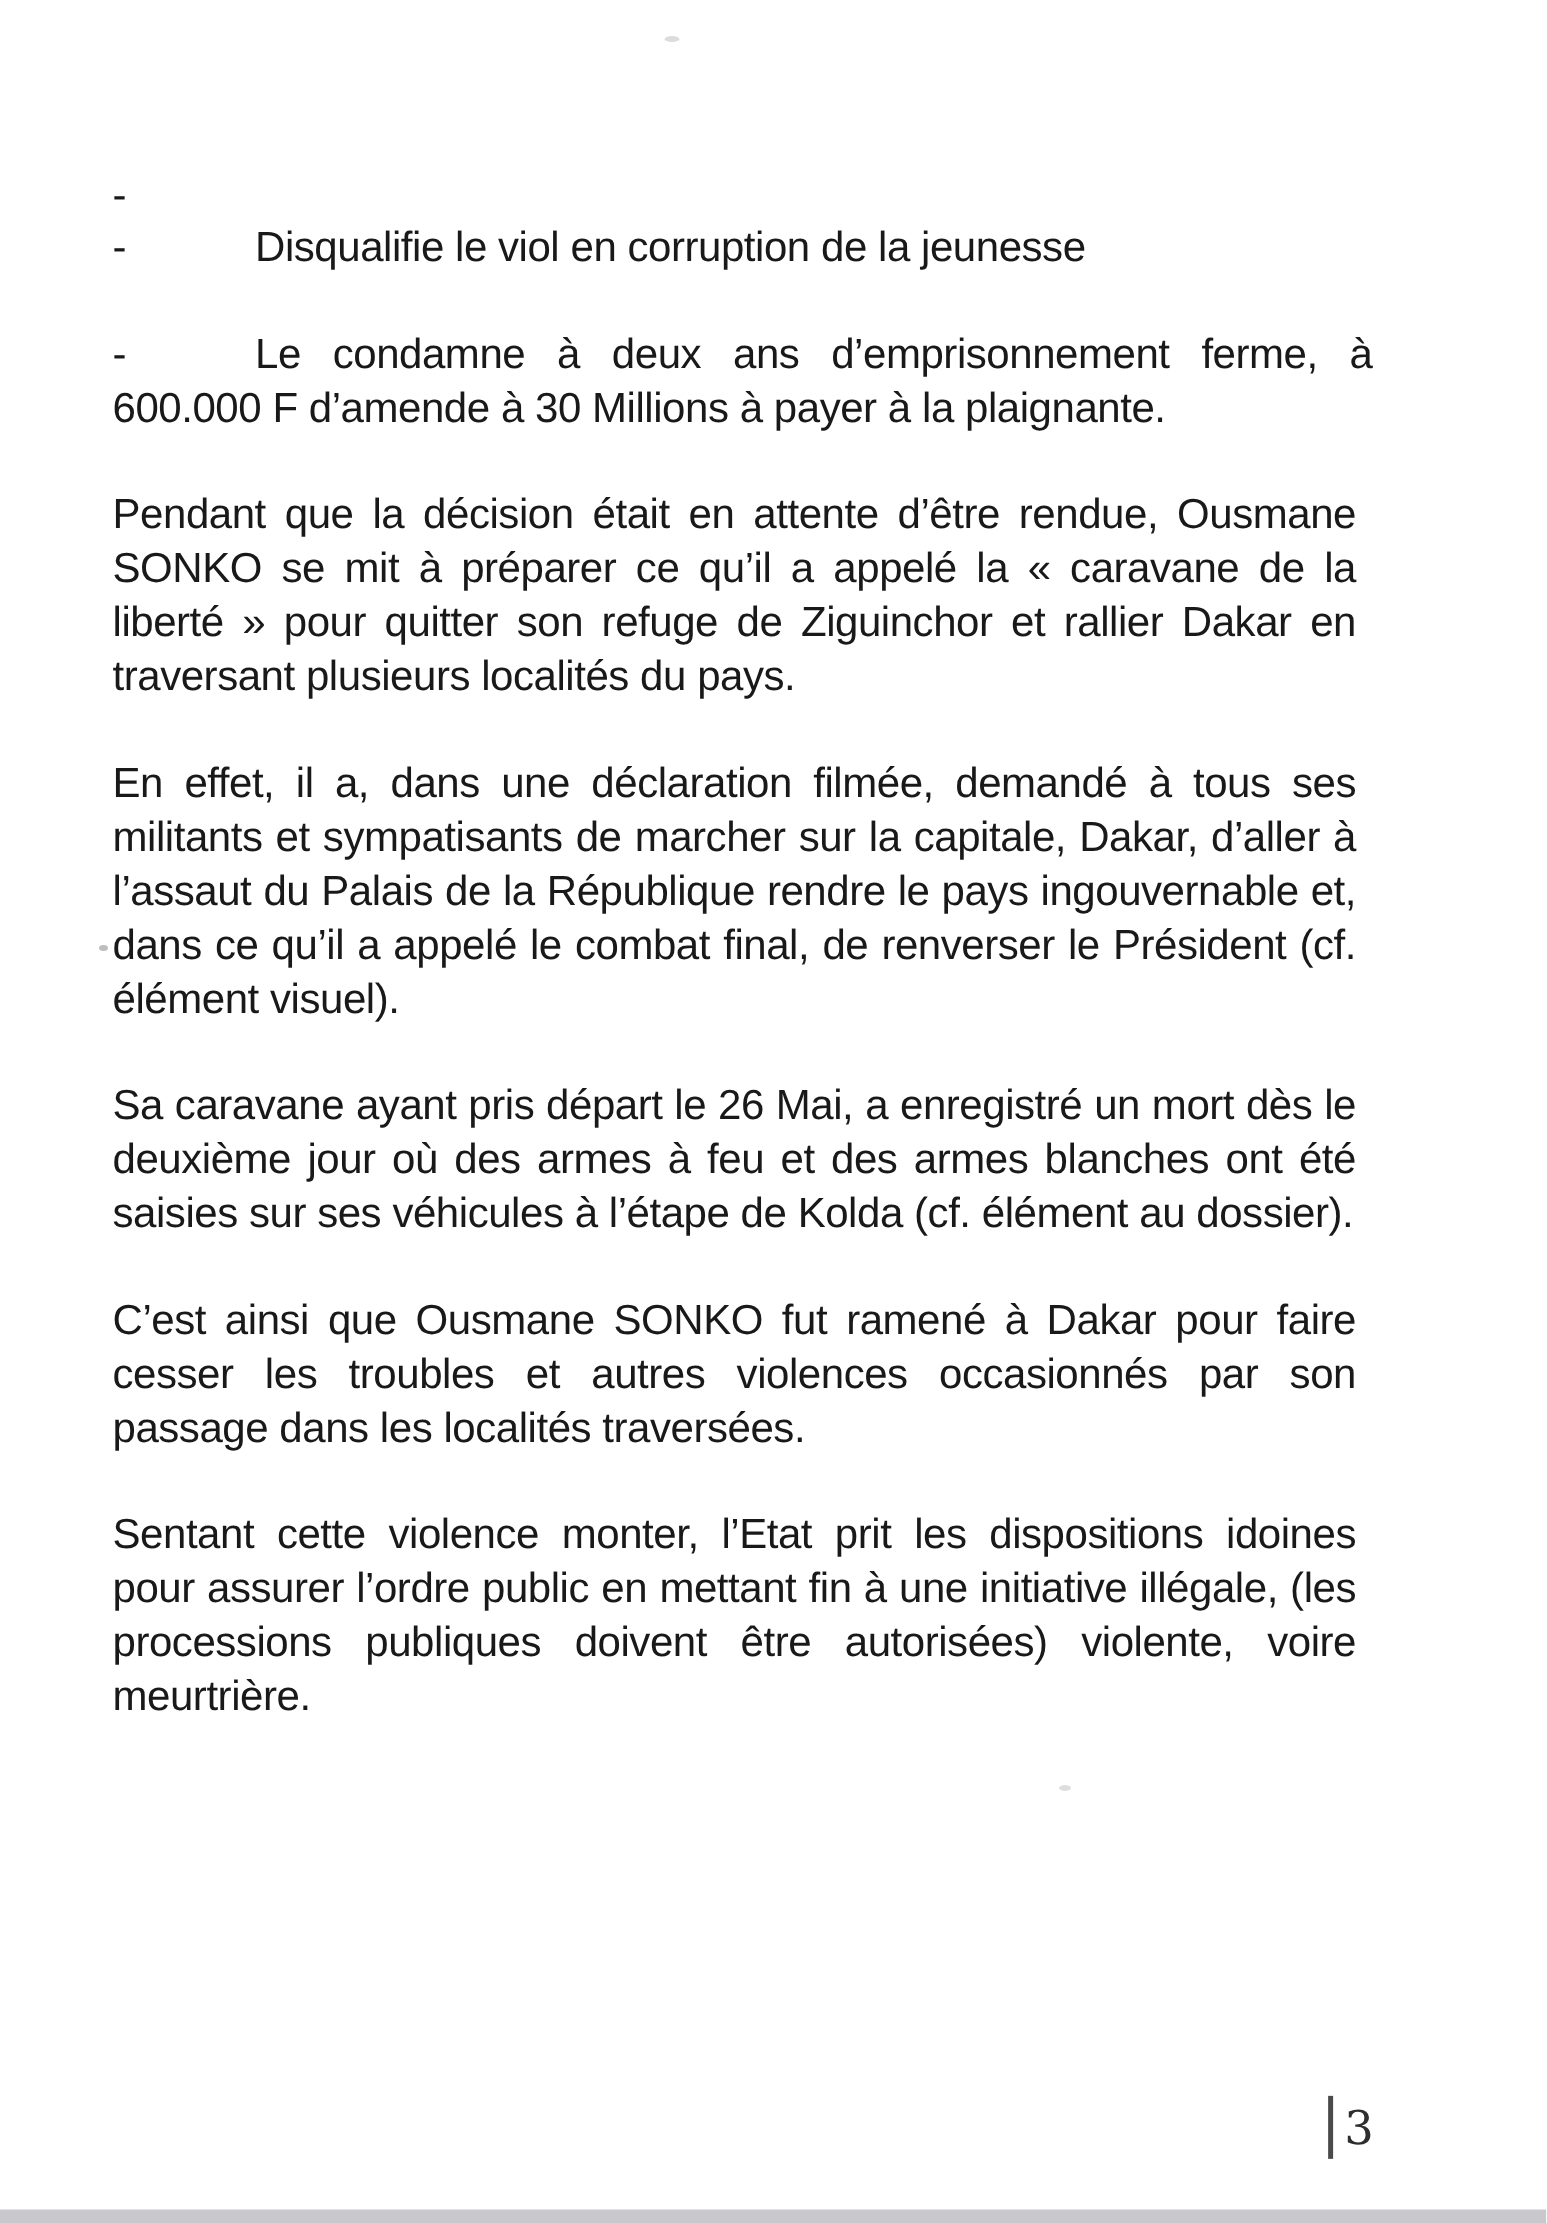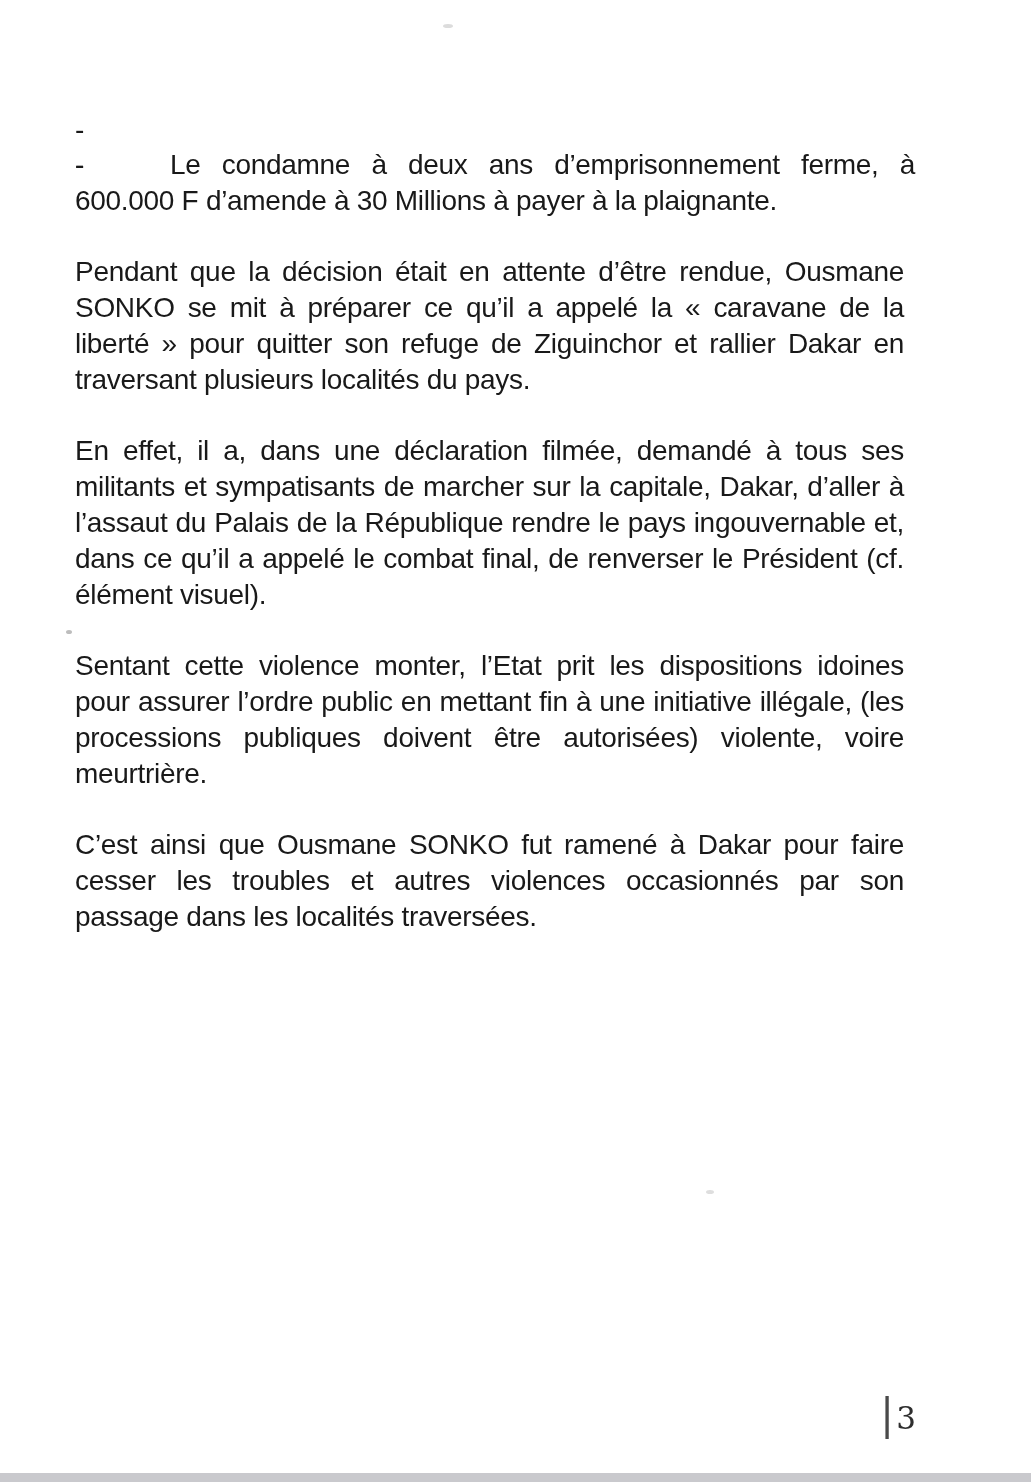--- a/index.html
+++ b/index.html
@@ -78,31 +78,33 @@
 <div class="page" style="background: rgb(255, 255, 255);">
 
   <div class="content" style="color: rgb(25, 25, 25);">
 
     <div class="bullet">
       <span class="dash">-</span>
     </div>
 
     <div class="bullet">
       <span class="dash">-</span>
+      <span>Disqualifie le viol en corruption de la jeunesse</span>
     </div>
 
     <div class="bullet">
       <span class="dash">-</span>
       <span>Le condamne à deux ans d’emprisonnement ferme, à 600.000 F d’amende à 30 Millions à payer à la plaignante.</span>
     </div>
 
     <p class="para">Pendant que la décision était en attente d’être rendue, Ousmane SONKO se mit à préparer ce qu’il a appelé la « caravane de la liberté » pour quitter son refuge de Ziguinchor et rallier Dakar en traversant plusieurs localités du pays.</p>
     <p class="para">En effet, il a, dans une déclaration filmée, demandé à tous ses militants et sympatisants de marcher sur la capitale, Dakar, d’aller à l’assaut du Palais de la République rendre le pays ingouvernable et, dans ce qu’il a appelé le combat final, de renverser le Président (cf. élément visuel).</p>
+    <p class="para">Sa caravane ayant pris départ le 26 Mai, a enregistré un mort dès le deuxième jour où des armes à feu et des armes blanches ont été saisies sur ses véhicules à l’étape de Kolda (cf. élément au dossier).</p>
+    <p class="para">C’est ainsi que Ousmane SONKO fut ramené à Dakar pour faire cesser les troubles et autres violences occasionnés par son passage dans les localités traversées.</p>
     <p class="para">Sentant cette violence monter, l’Etat prit les dispositions idoines pour assurer l’ordre public en mettant fin à une initiative illégale, (les processions publiques doivent être autorisées) violente, voire meurtrière.</p>
-    <p class="para">C’est ainsi que Ousmane SONKO fut ramené à Dakar pour faire cesser les troubles et autres violences occasionnés par son passage dans les localités traversées.</p>
 
   </div>
 
   <div class="artifact artifact-top"></div>
   <div class="artifact artifact-left"></div>
   <div class="artifact artifact-right"></div>
 
   <div class="page-number">
     <span class="pn-bar">|</span><span class="pn-num">3</span>
   </div>

